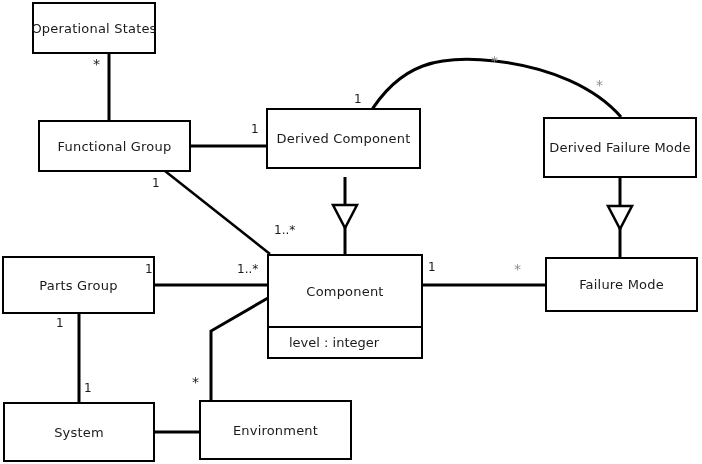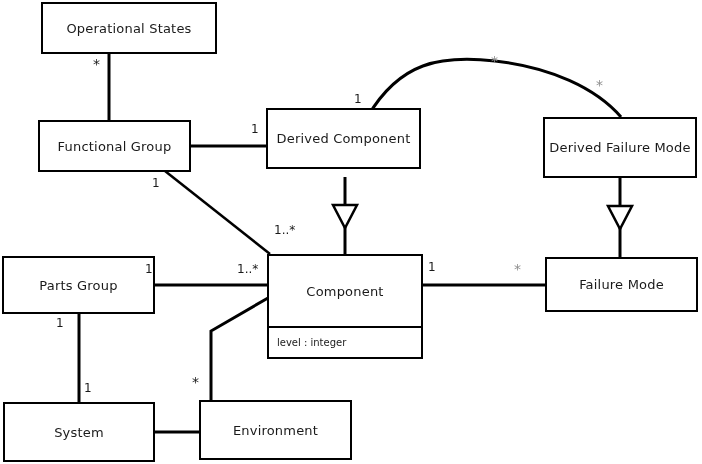--- a/index.html
+++ b/index.html
@@ -37,22 +37,22 @@
     justify-content: center;
     font-size: 13px;
     color: #1a1a1a;
     letter-spacing: 0.2px;
     white-space: nowrap;
   }
   .uml-attrs {
     border-top: 2px solid #000000;
     display: flex;
     align-items: center;
-    padding-left: 8px;
-    font-size: 10px;
+    padding-left: 20px;
+    font-size: 13px;
     color: #1a1a1a;
     height: 29px;
     white-space: nowrap;
   }
   .mult {
     position: absolute;
     font-size: 12px;
     color: #1a1a1a;
     white-space: nowrap;
     line-height: 1;
@@ -89,21 +89,21 @@
 
     <polyline points="423,285 545,285" fill="none" stroke="#000000" stroke-width="3"></polyline>
 
     <polyline points="79,314 79,402" fill="none" stroke="#000000" stroke-width="3"></polyline>
 
     <polyline points="155,432 199,432" fill="none" stroke="#000000" stroke-width="3"></polyline>
 
     <polyline points="211,400 211,331 268,298" fill="none" stroke="#000000" stroke-width="3"></polyline>
   </svg>
 
-  <div class="uml-class" style="left:41px; top:2px; width:176px; height:52px;">
+  <div class="uml-class" style="left:32px; top:2px; width:124px; height:52px;">
     <div class="uml-name">Operational States</div>
   </div>
 
   <div class="uml-class" style="left:38px; top:120px; width:153px; height:52px;">
     <div class="uml-name">Functional Group</div>
   </div>
 
   <div class="uml-class" style="left:266px; top:108px; width:155px; height:61px;">
     <div class="uml-name">Derived Component</div>
   </div>

